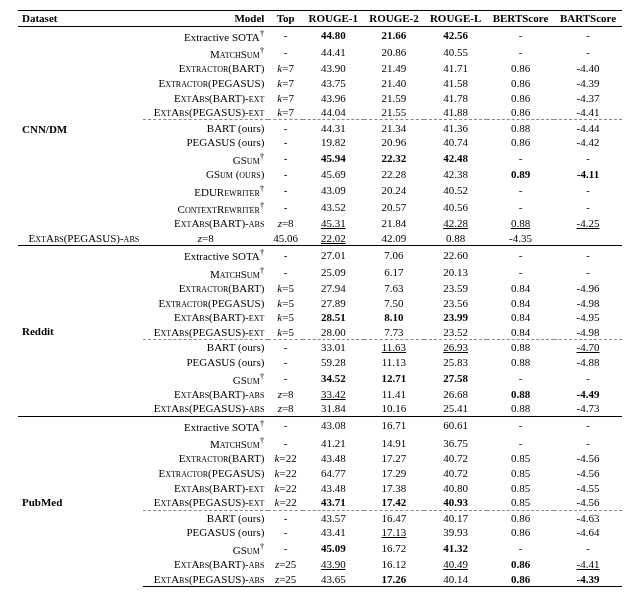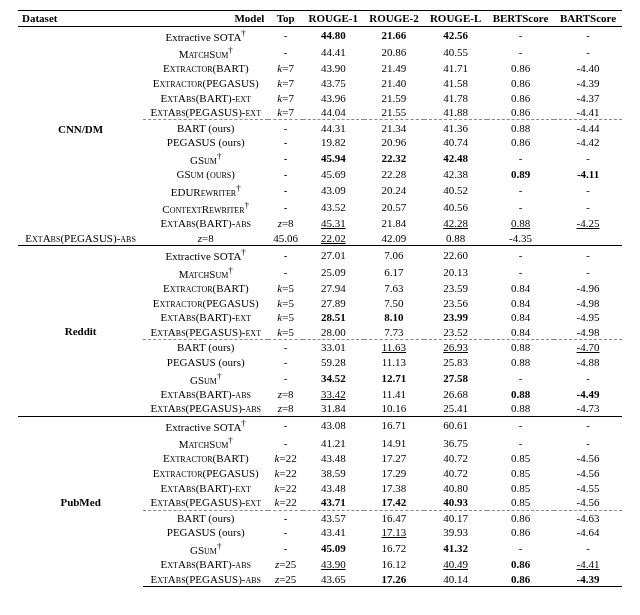--- a/index.html
+++ b/index.html
@@ -4,22 +4,22 @@
 <style>
   html,body{margin:0;padding:0;background:#fff;}
   body{font-family:"Times New Roman",Times,serif;font-size:11px;color:#000;width:640px;}
   .table-wrap{padding:10px 18px 12px 18px;}
   table{border-collapse:collapse;width:100%;}
   th,td{padding:1.3px 4px;white-space:nowrap;}
   thead th{border-top:1px solid #000;border-bottom:1px solid #000;text-align:center;font-weight:bold;}
   thead th.model{text-align:right;}
   thead th.dataset{text-align:left;}
   tbody td{text-align:center;}
-  tbody td.dataset{text-align:center;font-weight:bold;vertical-align:middle;border-right:none;}
-  tbody td.model{text-align:center;font-family:Liberation Serif, serif;}
+  tbody td.dataset{text-align:left;font-weight:bold;vertical-align:middle;border-right:none;}
+  tbody td.model{text-align:right;font-family:Liberation Serif, serif;}
   .sc{font-variant:small-caps;}
   tr.sec-top td{border-top:1px solid #000;}
   tr.dash-top td{border-top:1px dashed #888;}
   tr.sec-top td.dataset{border-top:1px solid #000;}
   tbody tr:last-child td{border-bottom:1px solid #000;}
   .b{font-weight:bold;}
   .u{text-decoration:underline;}
   .it{font-style:italic;}
 </style>
 </head>
@@ -290,21 +290,21 @@
           <td><span class="it">k</span>=22</td>
           <td><span>43.48</span></td>
           <td><span>17.27</span></td>
           <td><span>40.72</span></td>
           <td><span>0.85</span></td>
           <td><span>-4.56</span></td>
         </tr>
         <tr>
           <td class="model"><span class="sc">Extractor(PEGASUS)</span></td>
           <td><span class="it">k</span>=22</td>
-          <td><span>38.59</span></td>
+          <td><span>64.77</span></td>
           <td><span>17.29</span></td>
           <td><span>40.72</span></td>
           <td><span>0.85</span></td>
           <td><span>-4.56</span></td>
         </tr>
         <tr>
           <td class="model"><span class="sc">ExtAbs(BART)-ext</span></td>
           <td><span class="it">k</span>=22</td>
           <td><span>43.48</span></td>
           <td><span>17.38</span></td>

